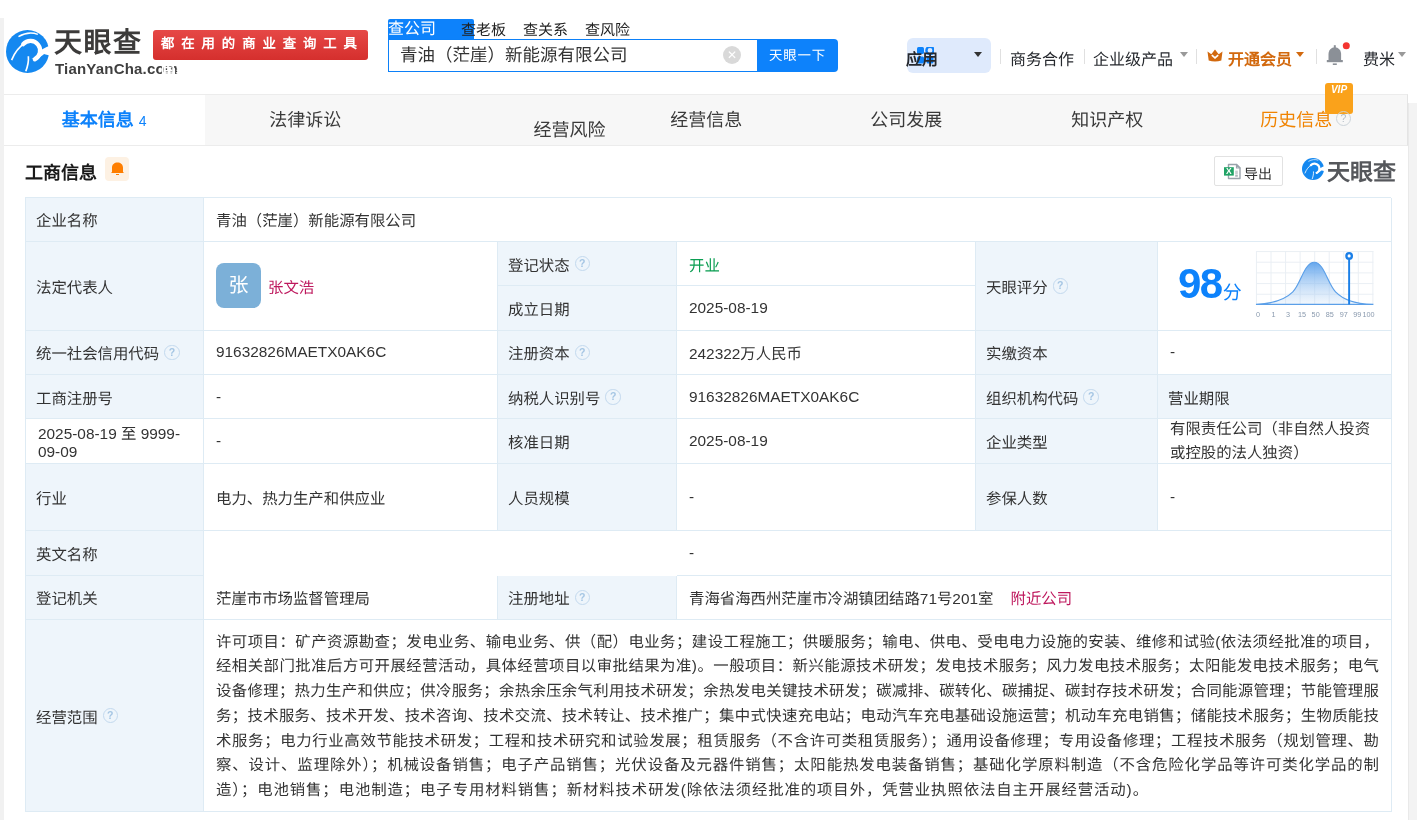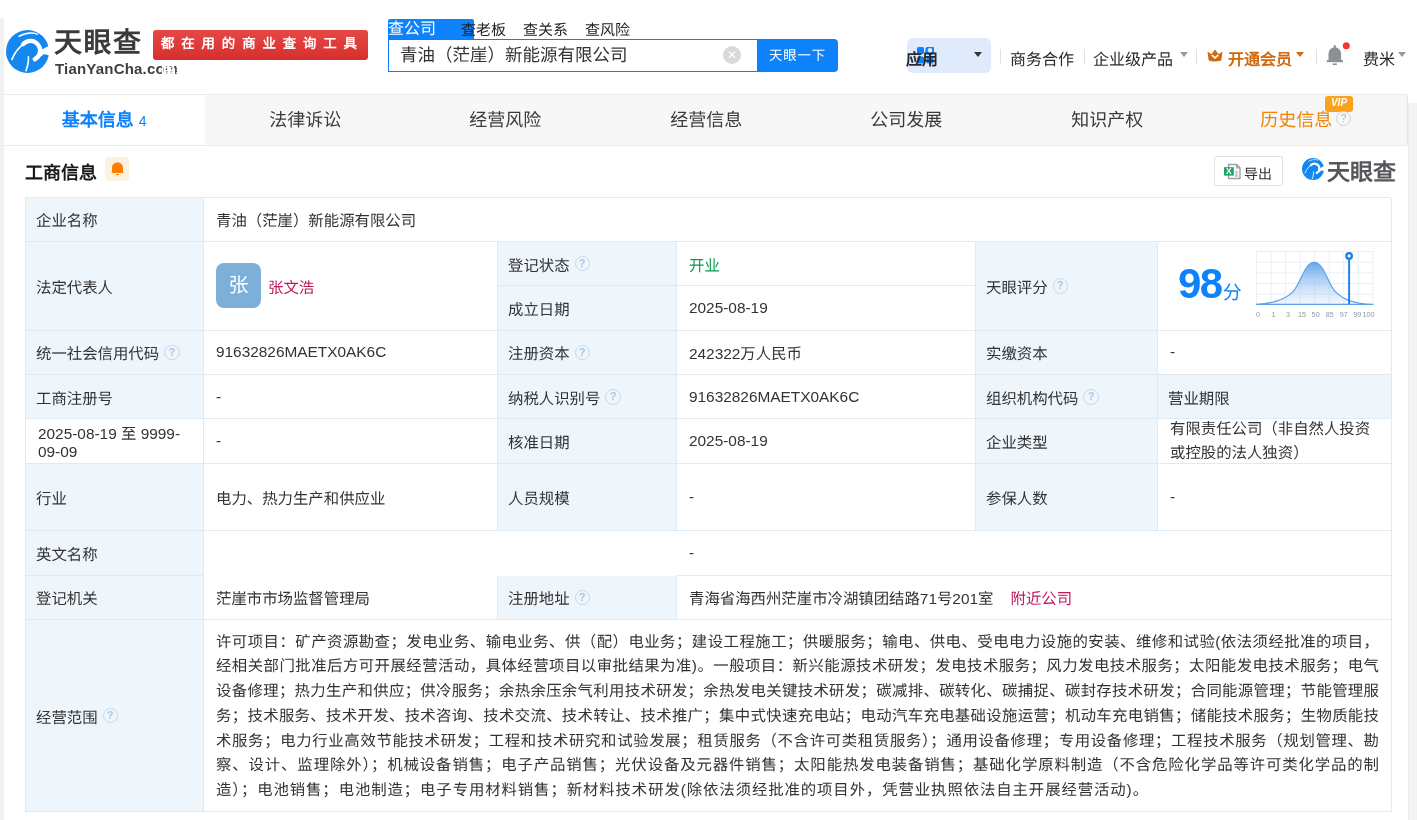--- a/index.html
+++ b/index.html
@@ -102,26 +102,26 @@
  <rect x="1.8" y="18" width="16" height="2.2" fill="#8b9097"></rect>
  <rect x="7.8" y="21.4" width="4" height="1.6" fill="#8b9097"></rect>
  <circle cx="21.3" cy="3.8" r="3.5" fill="#f43530"></circle>
 </svg>
 <div class="abs nav" style="left:1363px;">费米</div>
 <div class="abs caret" style="left:1398px;top:52px;border-top-color:#999;"></div>
 
 <div class="abs" id="tabbar"></div>
 <div class="tab abs" id="tab0" style="left:4px;top:95px;">基本信息 <span style="font-size:14px;font-weight:normal;">4</span></div>
 <div class="tab abs" style="left:205px;top:95px;">法律诉讼</div>
-<div class="tab abs" style="left:405px;top:95px;">经营风险</div>
+<div class="tab abs" style="left:405px;top:105px;text-align:right;">经营风险</div>
 <div class="tab abs" style="left:606px;top:95px;">经营信息</div>
 <div class="tab abs" style="left:806px;top:95px;">公司发展</div>
 <div class="tab abs" style="left:1007px;top:95px;">知识产权</div>
 <div class="tab abs" style="left:1207px;top:95px;color:#f08300;padding-right:22px;">历史信息</div>
-<div class="abs" style="left:1325px;top:96px;width:28px;height:16px;background:#faa21b;border-radius:3px;color:#fff;font-size:10px;font-weight:bold;font-style:italic;text-align:center;line-height:14px;">VIP</div>
+<div class="abs" style="left:1325px;top:83px;width:28px;height:31px;background:#faa21b;border-radius:3px;color:#fff;font-size:10px;font-weight:bold;font-style:italic;text-align:center;line-height:14px;">VIP</div>
 <div class="abs" style="left:1336px;top:111px;width:15px;height:15px;border:1px solid #ccd4da;border-radius:50%;color:#b3bec7;font-size:10.5px;line-height:13px;text-align:center;">?</div>
 
 <div class="abs" id="secttl">工商信息</div>
 <div class="abs" id="bellchip"><svg width="13" height="15" viewBox="0 0 13 15" style="margin-top:4px;">
  <path d="M1,11 L1,6.5 C1,3.5 3.5,1.5 6.5,1.5 C9.5,1.5 12,3.5 12,6.5 L12,11 Z M0.5,11 L12.5,11 L12.5,12 L0.5,12 Z M5,13 L8,13 L8,14 L5,14 Z" fill="#fe7e00"></path>
 </svg></div>
 <div class="abs" id="exportbtn">
  <svg style="position:absolute;left:9px;top:6px;" width="18" height="17" viewBox="0 0 18 17">
   <path d="M4.5,1.5 L12.5,1.5 L16,5 L16,15.5 L4.5,15.5 Z" fill="#fff" stroke="#9aa3ab" stroke-width="1.4" stroke-linejoin="round"></path>
   <path d="M12.5,1.5 L12.5,5 L16,5 Z" fill="#e8eaec" stroke="#9aa3ab" stroke-width="1.2" stroke-linejoin="round"></path>

